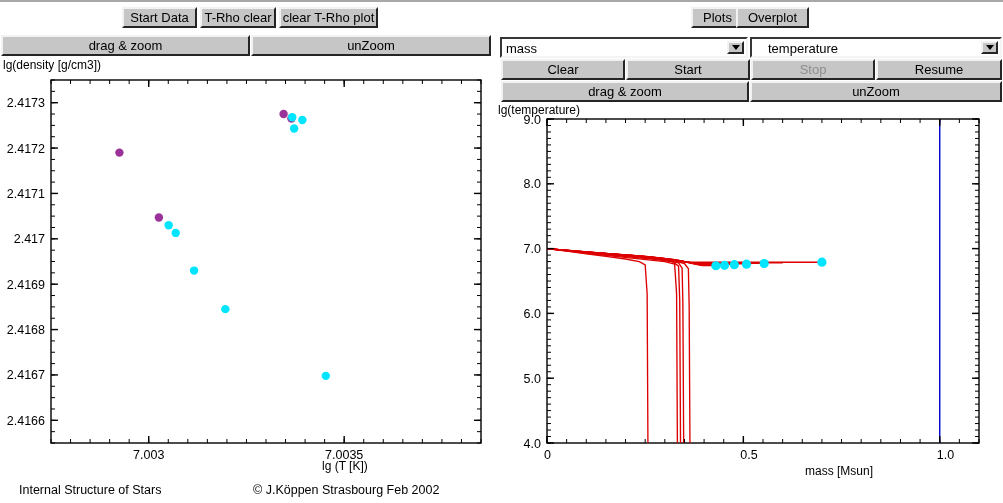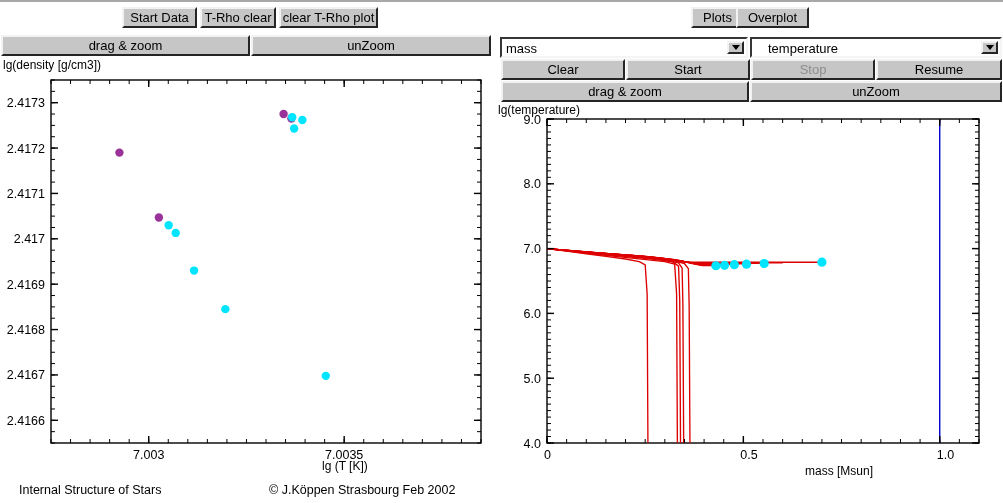--- a/index.html
+++ b/index.html
@@ -492,15 +492,15 @@
       <line x1="479" y1="83.80000000000001" x2="472" y2="83.80000000000001" stroke="#000" stroke-width="1.4"></line>
       <text x="41" y="88.30000000000001" text-anchor="end" font-family="&quot;Liberation Sans&quot;, sans-serif" font-size="12.5" fill="#000">8.0</text>
       <line x1="47" y1="19" x2="54" y2="19" stroke="#000" stroke-width="1.4"></line>
       <line x1="479" y1="19" x2="472" y2="19" stroke="#000" stroke-width="1.4"></line>
       <text x="41" y="23.5" text-anchor="end" font-family="&quot;Liberation Sans&quot;, sans-serif" font-size="12.5" fill="#000">9.0</text>
     </svg>
 
   <div class="axis-label" style="left:805px; top:464px;">mass [Msun]</div>
 
   <div class="status" style="left:19px; top:483px;">Internal Structure of Stars</div>
-  <div class="status" style="left:253px; top:483px;margin-left:16px;">© J.Köppen  Strasbourg  Feb 2002</div>
+  <div class="status" style="left:253px; top:483px;">© J.Köppen  Strasbourg  Feb 2002</div>
 
 </div>
 
 </body></html>

